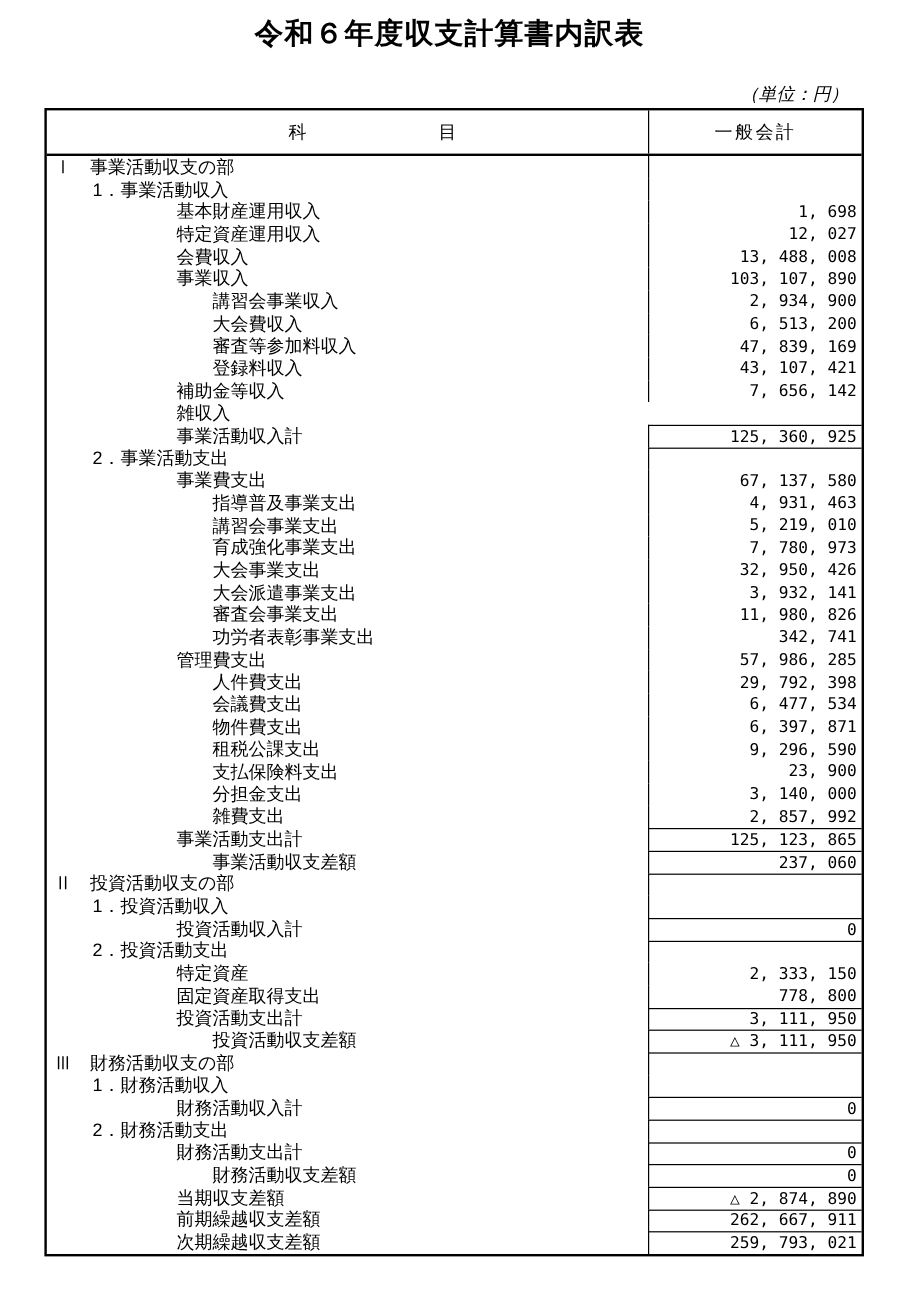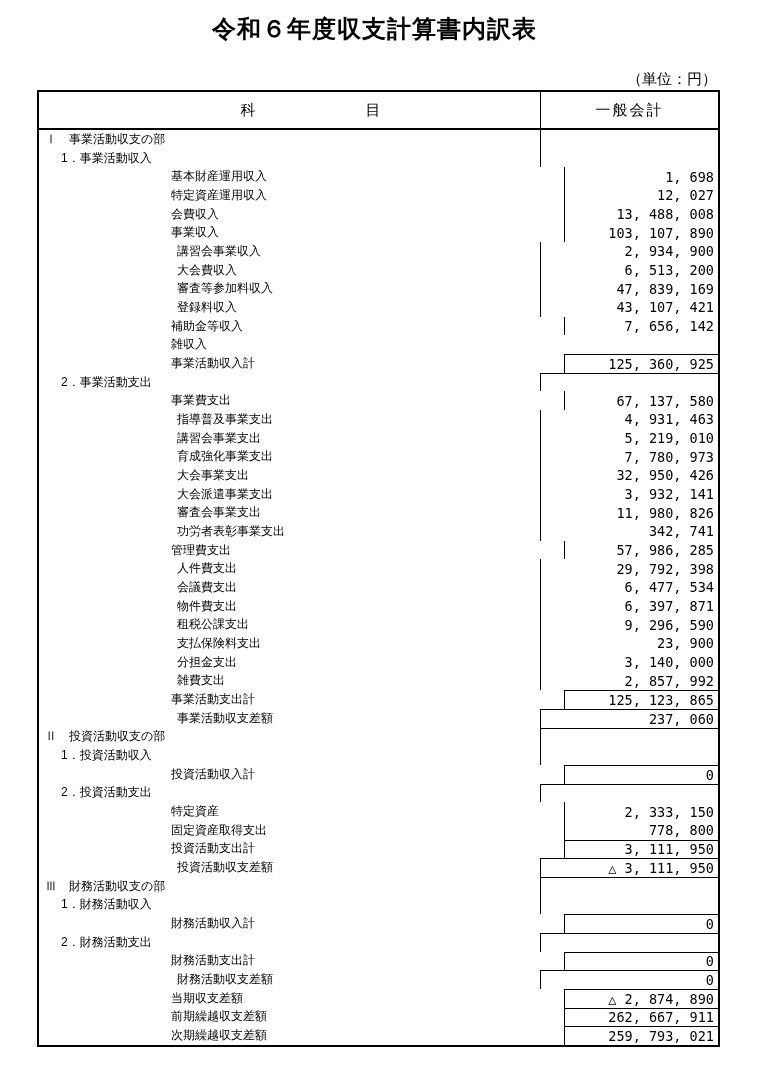--- a/index.html
+++ b/index.html
@@ -15,25 +15,26 @@
     padding-top: 14px;
     text-align: center;
     font-size: 24px;
     font-weight: bold;
     letter-spacing: 1px;
     line-height: 30px;
     white-space: pre;
   }
 
   .unit-note {
-    margin: 26px 32px 2px 0;
+    margin: 26px 42px 2px 0;
     text-align: right;
     font-size: 15px;
     line-height: 18px;
     white-space: pre;
+    font-style: italic;
   }
 
   .statement-table {
     margin-left: 37px;
     width: 683px;
     border: 2px solid #000;
   }
 
   .header-row {
     display: flex;
@@ -56,29 +57,29 @@
     display: flex;
     align-items: center;
     justify-content: center;
     font-size: 15px;
     letter-spacing: 2px;
   }
 
   .t-row { display: flex; height: 18.68px; }
   .cell-label {
     width: 501px;
-    font-size: 12px;
+    font-size: 15px;
     display: flex;
     align-items: center;
     white-space: pre;
     overflow: hidden;
   }
   .cell-label.lv0 { padding-left: 6px; }
-  .cell-label.lv1 { padding-left: 22px; }
-  .cell-label.lv2 { padding-left: 108px; margin-left: 24px; }
+  .cell-label.lv1 { padding-left: 38px; }
+  .cell-label.lv2 { padding-left: 108px; }
   .cell-label.lv3 { padding-left: 138px; }
   .cell-value {
     flex: 1;
     border-left: 1px solid #000;
     font-family: "DejaVu Sans Mono", monospace;
     font-size: 13.5px;
     display: flex;
     align-items: center;
     justify-content: flex-end;
     padding-right: 4px;

